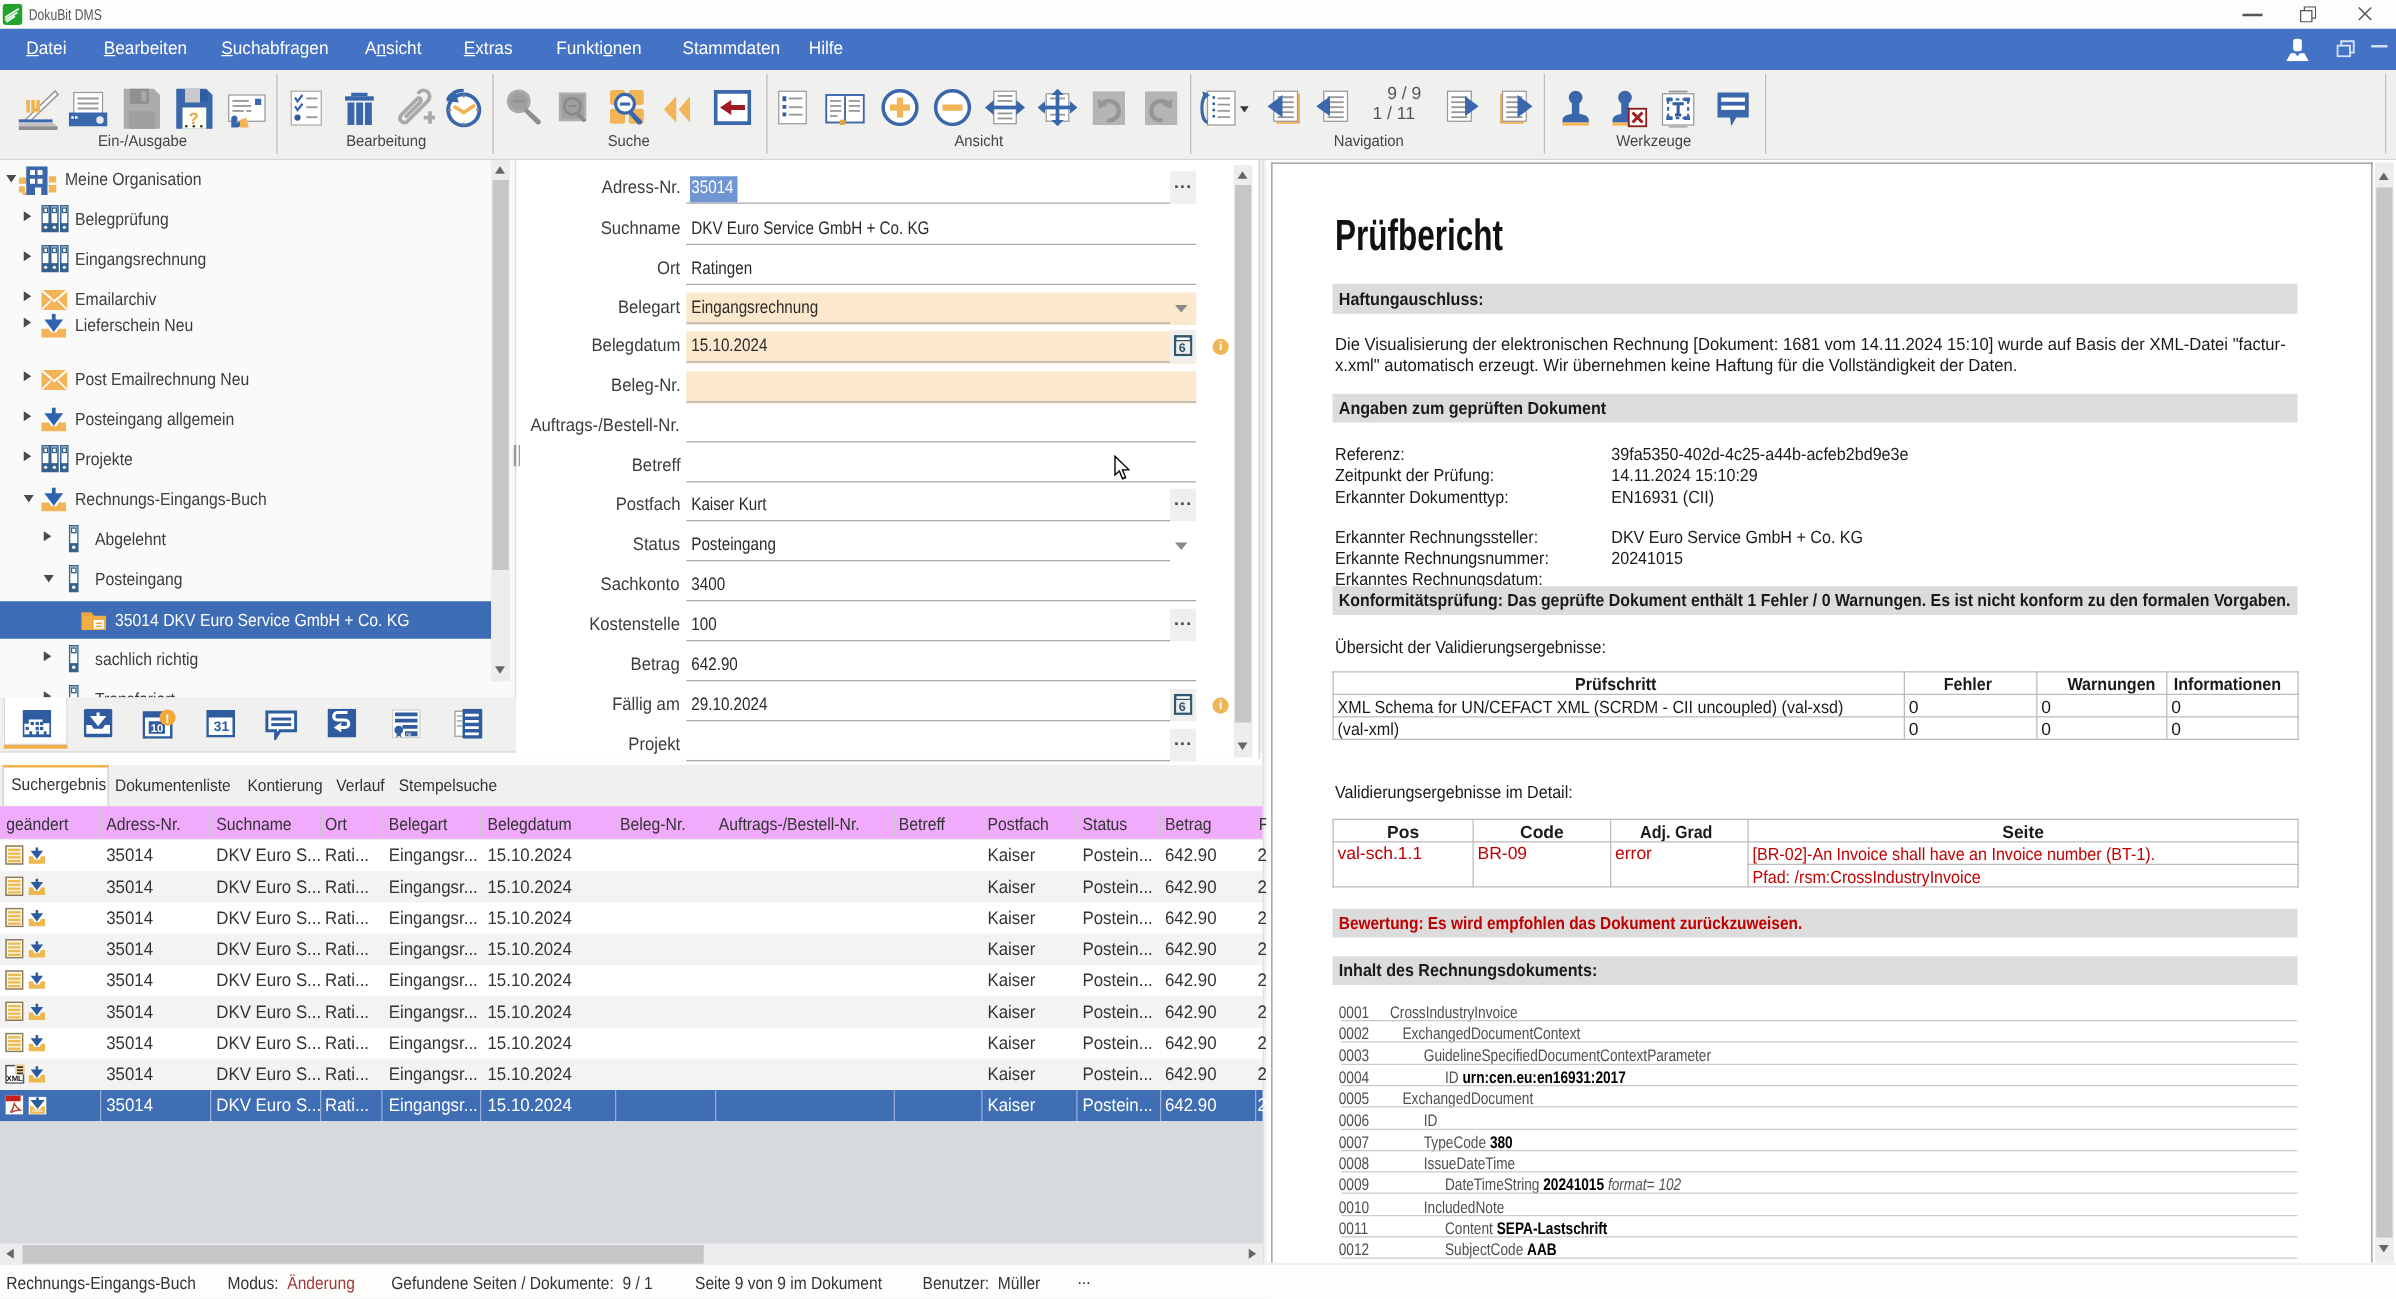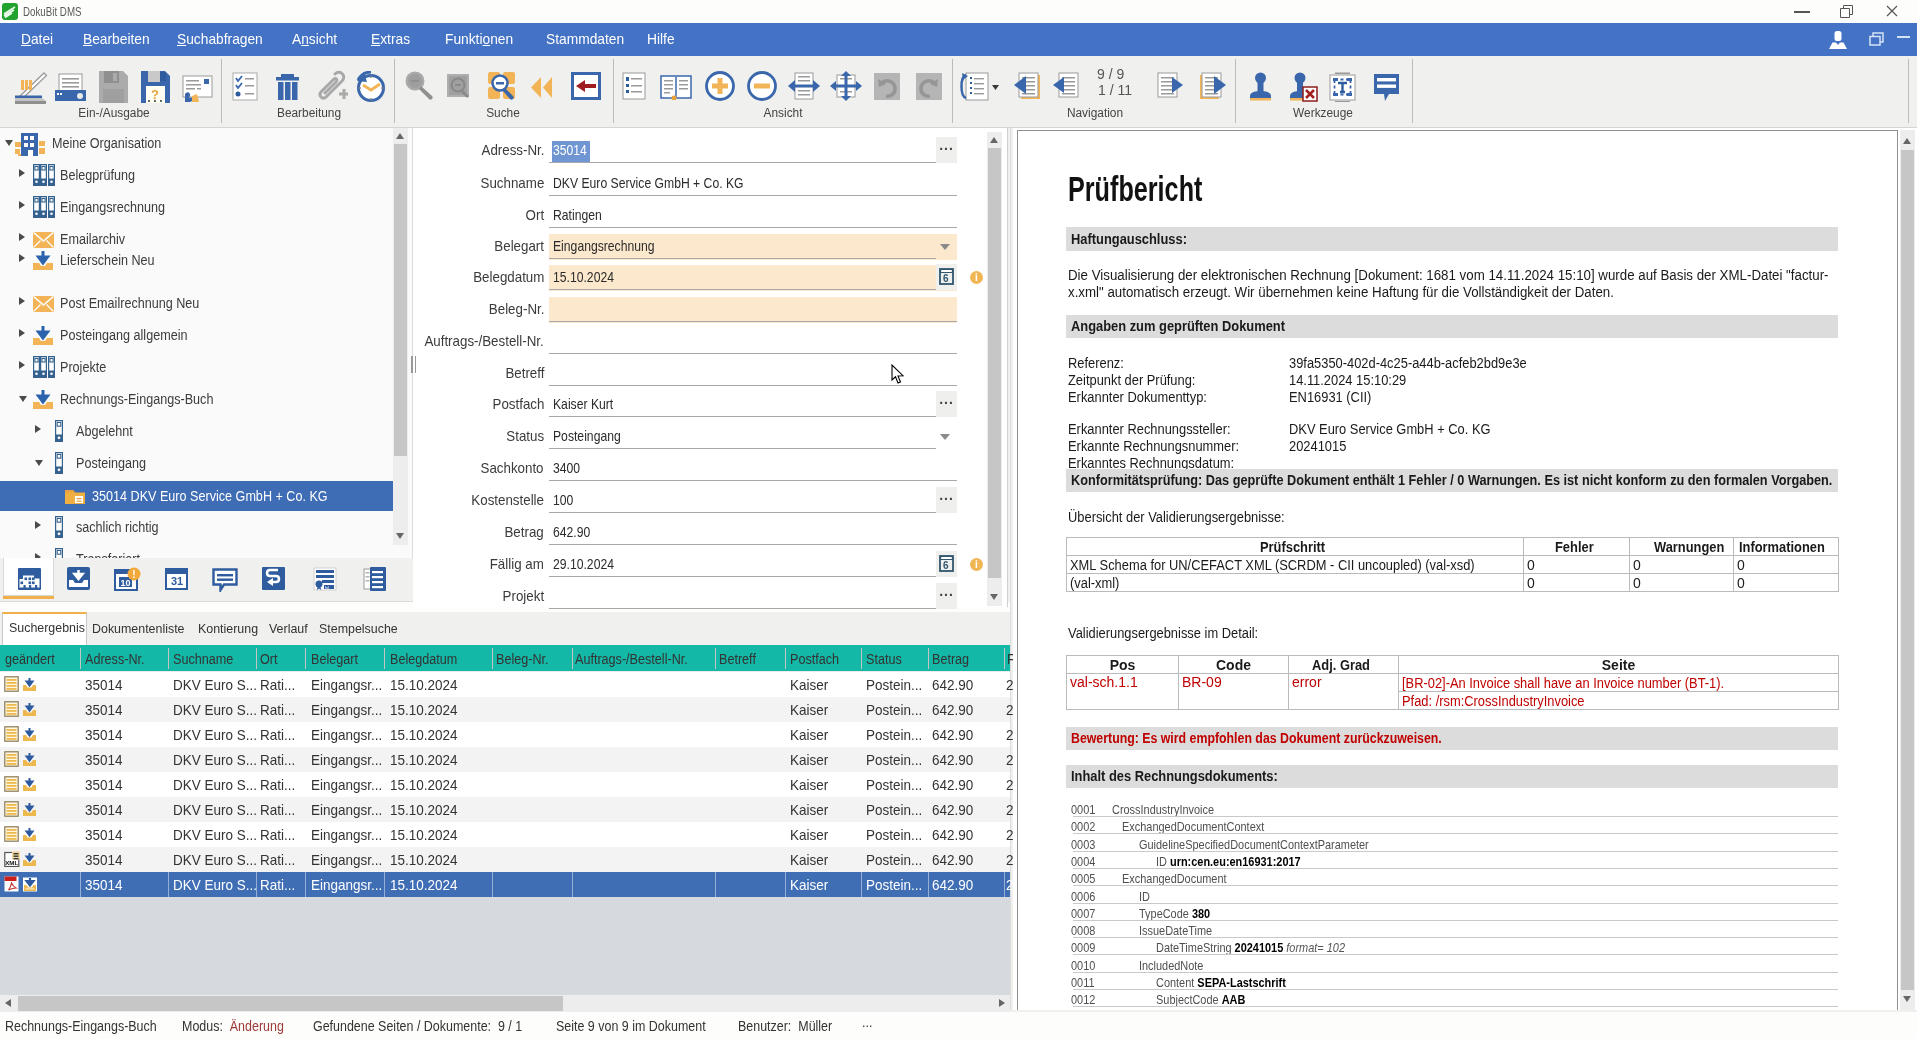--- a/index.html
+++ b/index.html
@@ -23,21 +23,21 @@
 .frow { position:absolute; left:0; width:595px; height:30px; }
 .flabel { position:absolute; right:464px; top:0; font-size:14.5px; color:#3b3b3b; white-space:nowrap; transform:scaleX(0.92); transform-origin:100% 0; }
 .fval { position:absolute; left:140px; top:0; font-size:14.5px; color:#2b2b2b; white-space:nowrap; transform:scaleX(0.84); transform-origin:0 0; }
 .fline { position:absolute; left:136px; width:408px; top:20px; height:1px; background:#a8a8a8; }
 .peach { position:absolute; left:136px; top:-4px; width:408px; height:26px; background:#fce9cd; }
 .fbtn { position:absolute; left:523px; top:-5px; width:21px; height:26px; background:#efefed; color:#444; font-size:14px; font-weight:bold; text-align:center; line-height:17px; letter-spacing:1px; }
 .darr { position:absolute; left:527px; top:6px; width:0; height:0; border-left:5.5px solid transparent; border-right:5.5px solid transparent; border-top:6.5px solid #8a8a8a; }
 #tabrow { position:absolute; left:0; top:612px; width:1010px; height:33px; background:#f0f0ee; font-size:13.5px; color:#333; }
 #tabsel { position:absolute; left:2px; top:0px; width:85px; height:33px; background:#fff; border:1px solid #c9c9c9; border-top:2px solid #f2b04c; border-bottom:none; }
 .tab { position:absolute; top:8px; transform:scaleX(0.92); transform-origin:0 0; white-space:nowrap; }
-#thead { position:absolute; left:0; top:645px; width:1010px; height:27px; background:#14b8a6; font-size:14px; color:#333; border-bottom:1px solid #ececec; }
+#thead { position:absolute; left:0; top:645px; width:1010px; height:27px; background:#f0abfc; font-size:14px; color:#333; border-bottom:1px solid #ececec; }
 .hcol { position:absolute; top:6px; transform:scaleX(0.9); transform-origin:0 0; white-space:nowrap; }
 .hsep { position:absolute; top:3px; height:21px; width:1px; background:#c5c5c5; }
 #tbody { position:absolute; left:0; top:672px; width:1010px; height:225px; }
 .drow { position:absolute; left:0; width:1010px; height:25px; font-size:14.5px; color:#333; }
 .drow .c { position:absolute; top:5px; transform:scaleX(0.93); transform-origin:0 0; white-space:nowrap; }
 #tempty { position:absolute; left:0; top:897px; width:1010px; height:98px; background:#d6d9dd; }
 #statusbar { position:absolute; left:0; top:1012px; width:1917px; height:27px; background:#fdfdfc; font-size:14px; color:#333; }
 .st { position:absolute; top:6px; transform:scaleX(0.89); transform-origin:0 0; white-space:nowrap; }
 #docpanel { position:absolute; left:1013px; top:128px; width:904px; height:882px; background:#fff; }
 #docpage { position:absolute; left:4px; top:2px; width:881px; height:880px; border:1px solid #909090; border-bottom:none; background:#fff; overflow:hidden; font-size:14px; color:#1a1a1a; }
@@ -330,21 +330,21 @@
 <path d="M6 7.5 H21 M6 22.5 H21 M5.5 8 V22 M21.5 8 V22" stroke="#3a67ab" stroke-width="1.8" stroke-dasharray="3 2.5"></path>
 <path d="M9 11 H18 M13.5 11 V20 M11 20 H16" stroke="#2e5c9e" stroke-width="2.4"></path>
 <rect x="6" y="0.5" width="15" height="1.5" fill="#999"></rect>
       <rect x="6" y="29" width="15" height="1.5" fill="#999"></rect>
     </svg>
 <svg class="abs" style="left:1372px;top:16px" width="29" height="30" viewBox="0 0 29 30">
       <path d="M2 2 H27 V22 H17 L13 29 L12 22 H2 Z" fill="#3a67ab"></path>
 <rect x="5" y="6" width="19" height="3.4" fill="#fff"></rect>
       <rect x="5" y="12.5" width="19" height="3.4" fill="#fff"></rect>
     </svg>
-<div class="abs" style="left:1097px;top:10px;width:40px;font-size:14px;color:#555;text-align:left;white-space:nowrap">9 / 9</div>
+<div class="abs" style="left:1097px;top:10px;width:40px;font-size:14px;color:#555;text-align:right;white-space:nowrap">9 / 9</div>
 <div class="abs" style="left:1095px;top:26px;width:40px;font-size:14px;color:#555;text-align:center;white-space:nowrap">1 / 11</div>
 </div>
 <div id="tree">
 <div class="trow" style="top:-1px">
 <div class="tri-o" style="left:5px"></div>
 <svg class="abs" style="left:15px;top:6px" width="33" height="23" viewBox="0 0 33 23">
 <path d="M18 2 h5 v4 h-5 z M24 8 h6 v5 h-6 z M24 15 h6 v6 h-6 z M0 9 h6 v5 h-6 z M0 16 h5 v5 h-5 z M3 21 h8 v2 h-8 z" fill="#f2b457"></path>
 <rect x="6" y="0" width="17" height="23" fill="#3a67ab"></rect>
 <rect x="9" y="3" width="4" height="4" fill="#fff"></rect>
         <rect x="15" y="3" width="4" height="4" fill="#fff"></rect>

